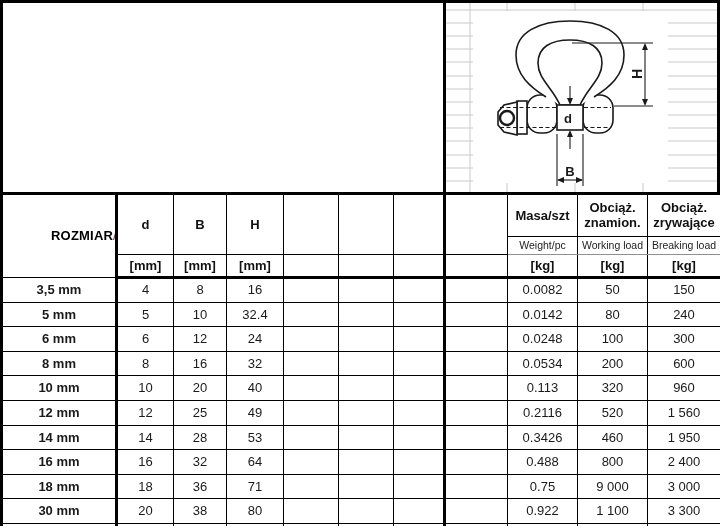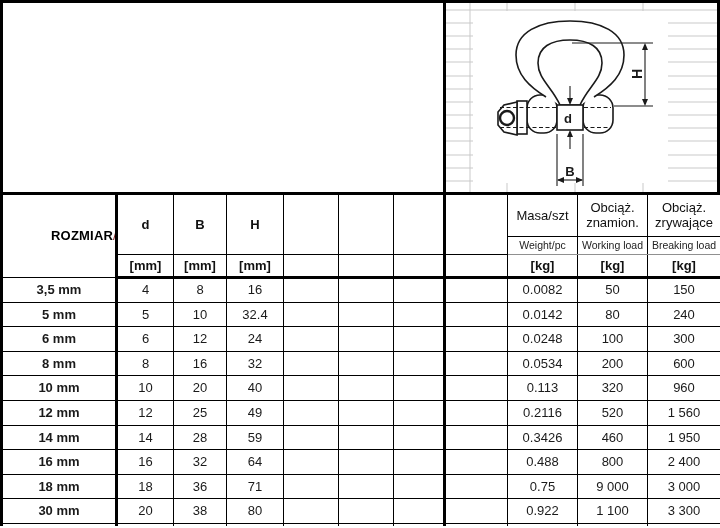--- a/index.html
+++ b/index.html
@@ -16,21 +16,21 @@
   table.spec td{border:1px solid #000;padding:0;text-align:center;vertical-align:middle;
      font-size:13px;line-height:1.05;overflow:hidden;white-space:nowrap;}
   .bL3{border-left:3px solid #000 !important;}
   .bR3{border-right:3px solid #000 !important;}
   tr.h1 td{border-top:none;}
   td.rz{text-align:left;padding-left:6px;font-size:13px;}
   td.rz b{font-weight:bold;color:#000;letter-spacing:.2px;padding-left:48px;}
   td.rz .sz{font-weight:normal;color:#7f1d1d;}
   td.dim{font-size:14px;font-weight:bold;height:59px;border-bottom:1px solid #909090;}
   td.emptyh{height:59px;border-bottom:1px solid #909090;}
-  td.spechead{height:40px;font-weight:normal;font-size:13px;border-bottom:1px solid #909090;}
+  td.spechead{height:40px;font-weight:bold;font-size:13px;border-bottom:1px solid #909090;}
   td.spechead div{line-height:15px;}
   tr.h2 td{height:17px;font-size:10.5px;color:#222;border-bottom:1px solid #909090;border-top:1px solid #909090;margin-top:22px;}
   tr.h3 td{height:21px;font-weight:bold;font-size:13px;border-bottom:3px solid #000;border-top:1px solid #909090;}
   tbody.data tr{height:24.6px;}
   tbody.data td.size{font-weight:bold;}
   tbody.data td{color:#1a1a1a;}
   tr.stub td{height:2px;border-bottom:none;border-top:1px solid #000;}
 </style>
 </head>
 <body>
@@ -235,21 +235,21 @@
     <td></td>
     <td class="bL3"></td>
     <td>0.2116</td>
     <td>520</td>
     <td class="bR3">1 560</td>
   </tr>
         <tr>
     <td class="size bL3 bR3">14 mm</td>
     <td class="bL3">14</td>
     <td>28</td>
-    <td>59</td>
+    <td>53</td>
     <td></td>
     <td></td>
     <td></td>
     <td class="bL3"></td>
     <td>0.3426</td>
     <td>460</td>
     <td class="bR3">1 950</td>
   </tr>
         <tr>
     <td class="size bL3 bR3">16 mm</td>

